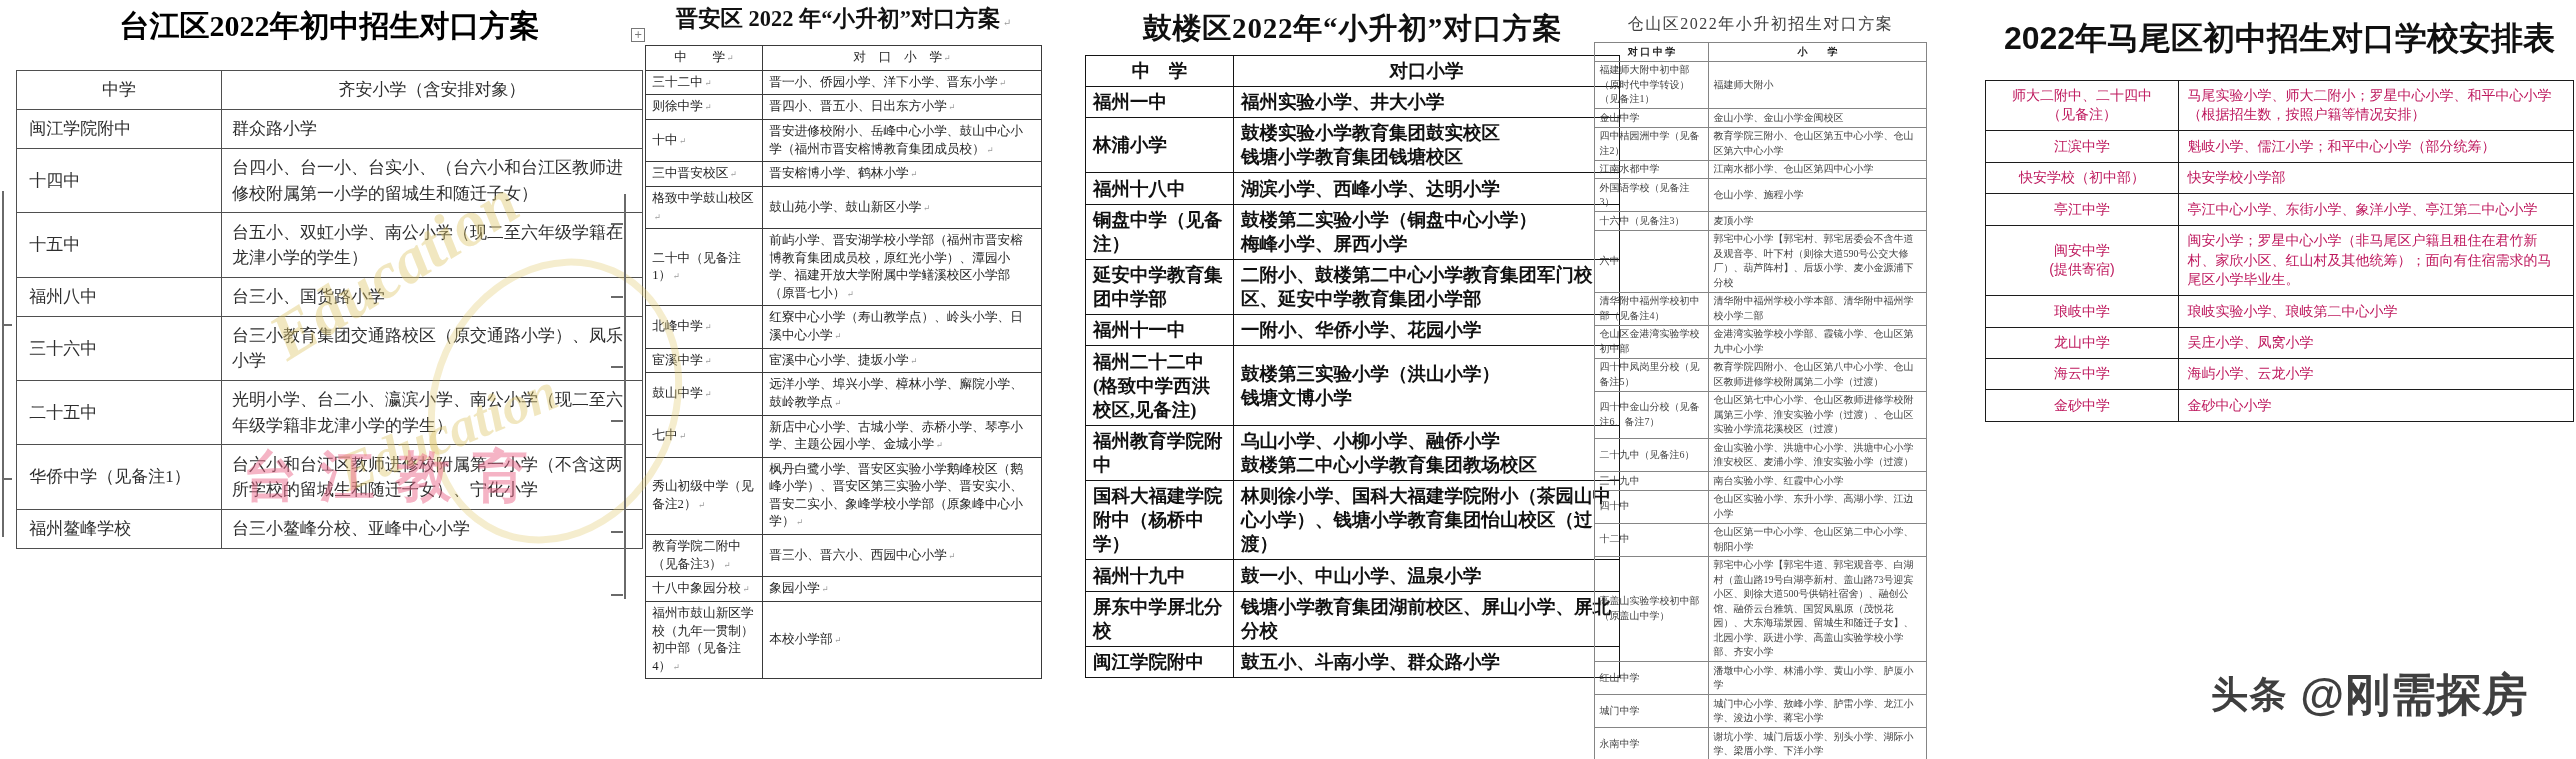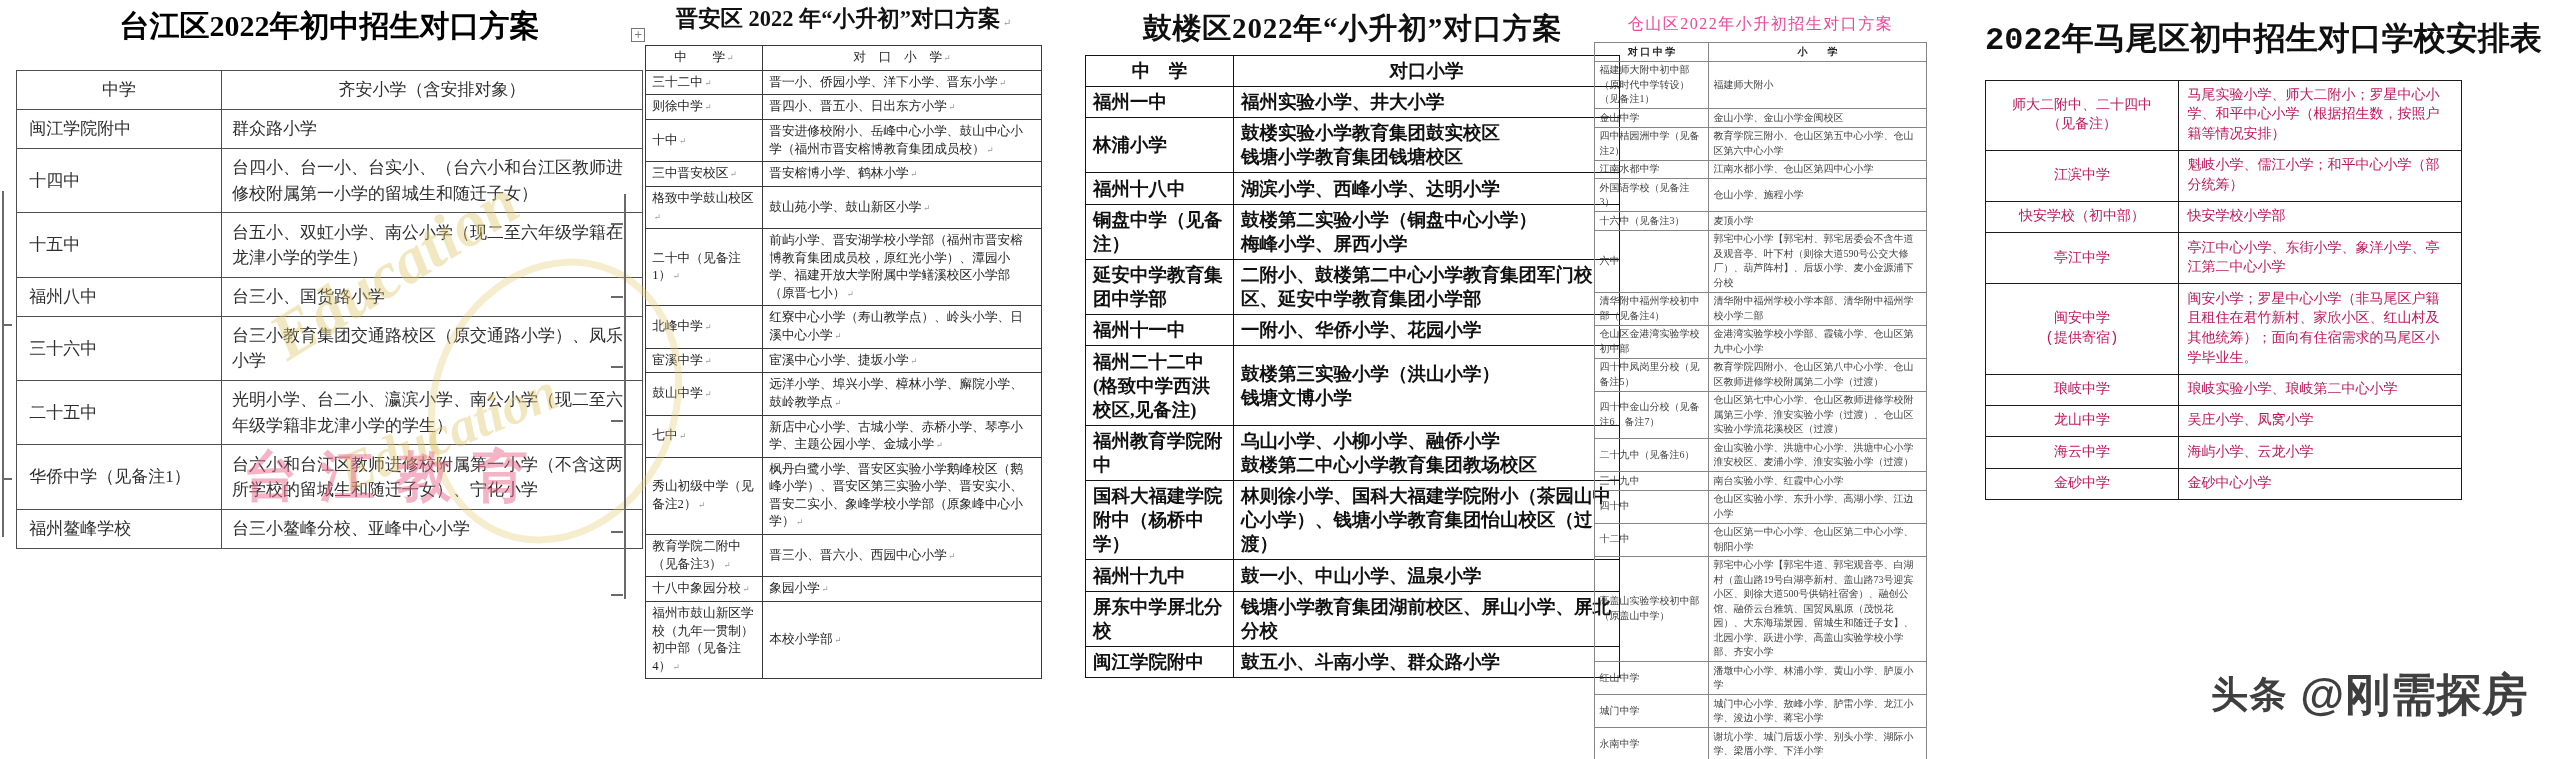--- a/index.html
+++ b/index.html
@@ -33,27 +33,27 @@
 
   
   #b3{left:1085px;top:9.3px;width:535px;}
   .t3-title{font-size:29px;font-weight:700;color:#0f0f0f;text-align:center;letter-spacing:0.8px;margin:0 0 5.4px 0;}
   .t3 th,.t3 td{border:1.5px solid #141414;font-size:18.5px;font-weight:600;line-height:1.3;padding:3.1px 7px;color:#111;}
   .t3 th{font-weight:700;}
   .t3 col.c1{width:148px;}
 
   
   #b4{left:1594px;top:14px;width:333px;}
-  .t4-title{font-size:16px;font-weight:500;color:#ec4899;text-align:center;letter-spacing:1.5px;margin:0 0 7px 0;}
+  .t4-title{font-size:16px;font-weight:500;color:#404040;text-align:center;letter-spacing:1.5px;margin:0 0 7px 0;}
   .t4 th,.t4 td{border:0.8px solid #858585;font-size:10px;line-height:1.45;padding:1.5px 4.6px;color:#3f3f3f;}
   .t4 th{font-weight:700;color:#222;}
   .t4 col.c1{width:114px;}
 
   
-  #b5{left:1985px;top:17px;width:477px;font-family:Liberation Mono, monospace;}
+  #b5{left:1985px;top:17px;width:589px;font-family:Liberation Sans, sans-serif;}
   .t5-title{font-size:32px;font-weight:600;color:#101010;text-align:center;margin:0 0 18.5px 0;}
   .t5 td{border:1.5px solid #1c1c1c;font-size:14px;line-height:1.4;padding:5.4px 8.5px;color:#be185d;}
   .t5 col.c1{width:193px;}
   .t5 td:first-child{text-align:center;}
 
   
   .wm-pink{
     position:absolute;left:243px;top:440px;
     font-family:"Liberation Sans","DejaVu Sans",sans-serif;
     font-size:55px;font-weight:700;letter-spacing:21.6px;

